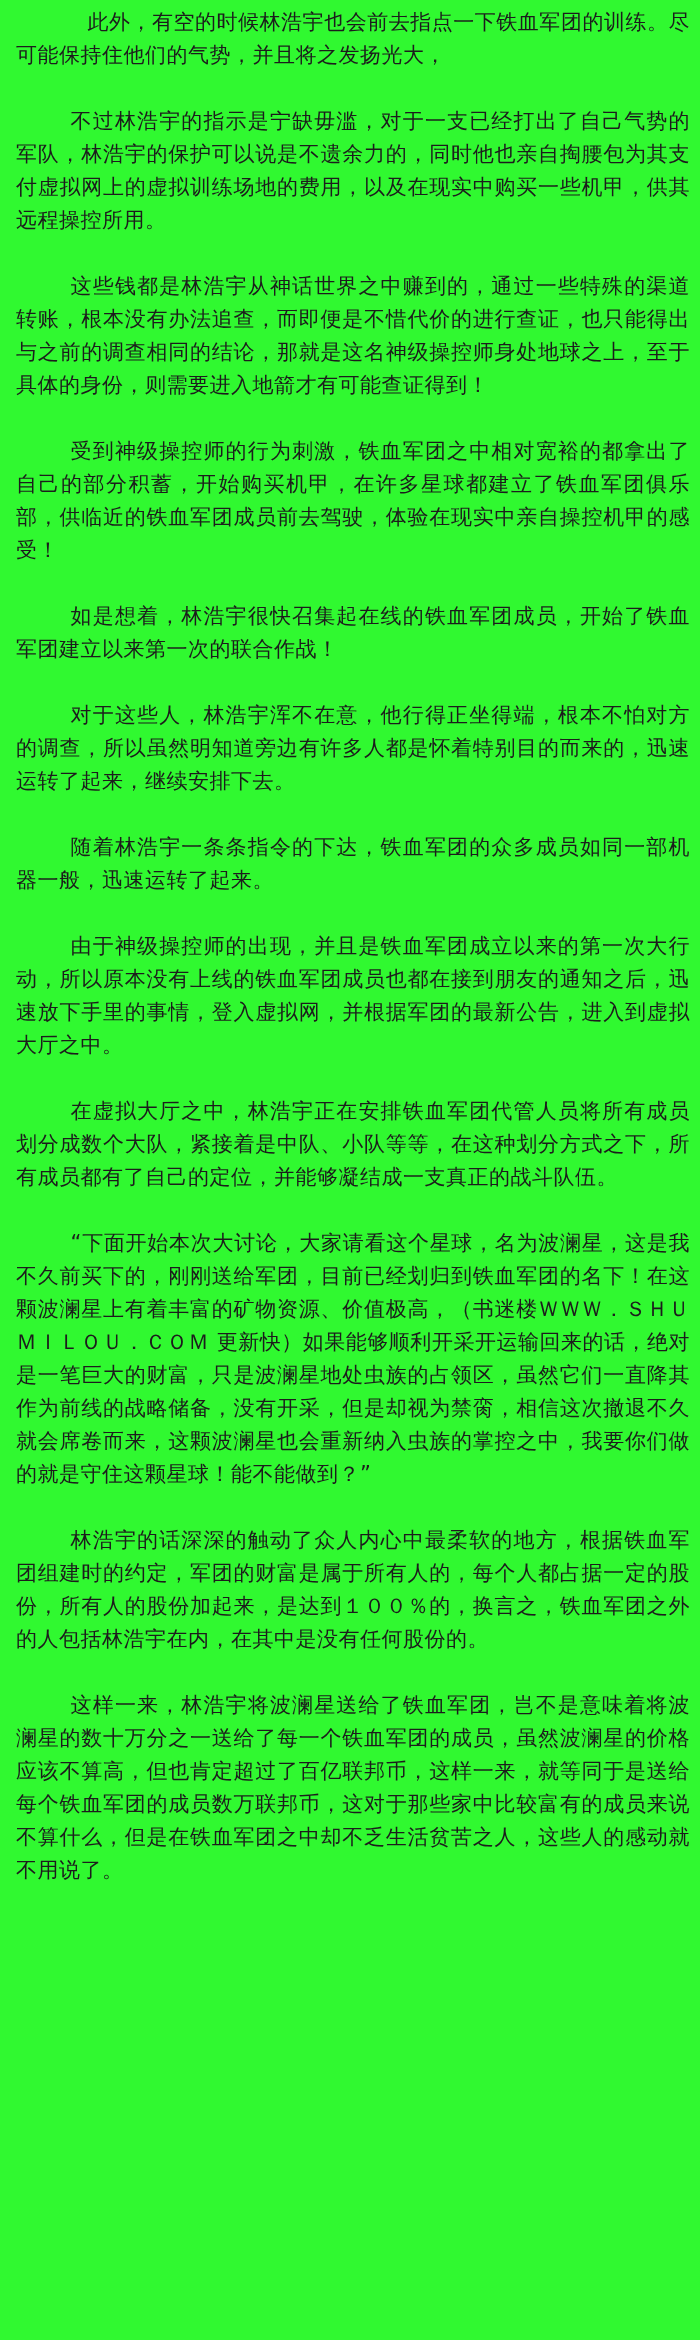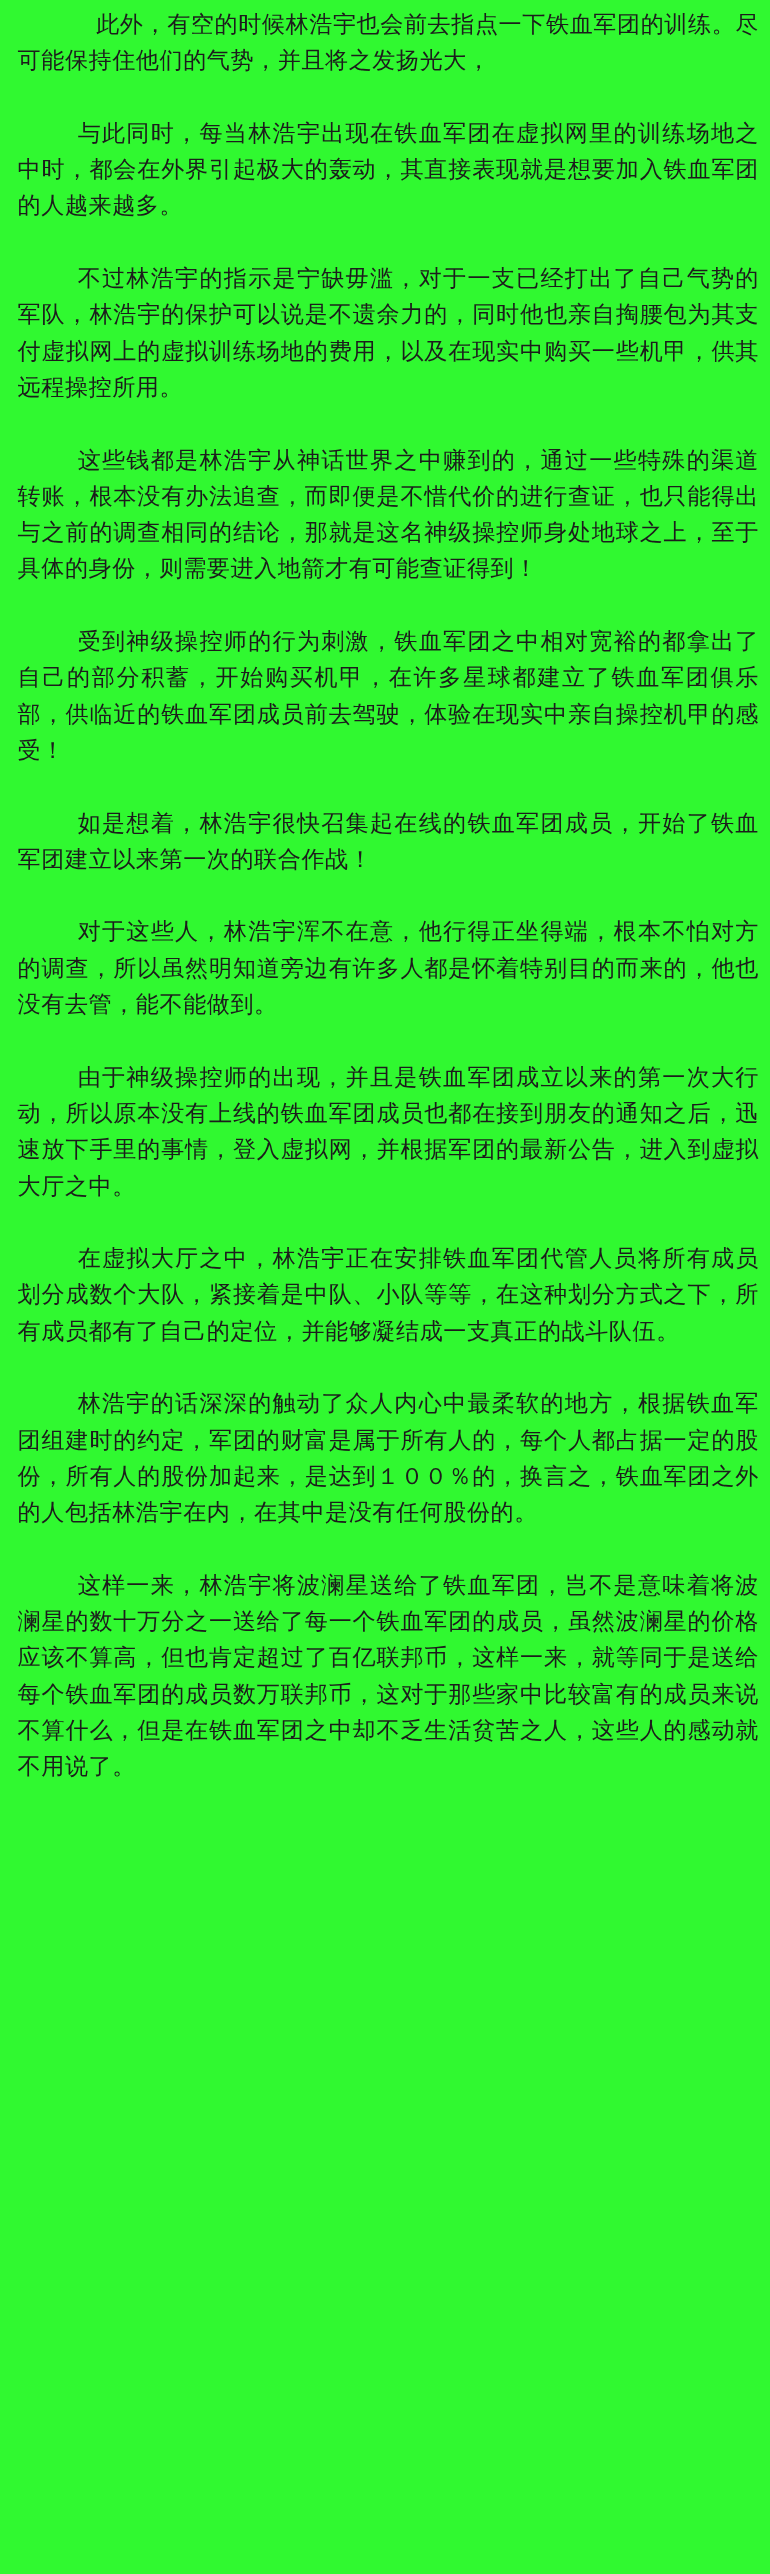--- a/index.html
+++ b/index.html
@@ -31,24 +31,25 @@
   }
   .page p.first {
     text-indent: 3.4em;
   }
 </style>
 </head>
 <body style="background: rgb(48, 249, 48);">
 
 <div class="page" style="color: rgb(28, 28, 28);">
   <p class="first">此外，有空的时候林浩宇也会前去指点一下铁血军团的训练。尽可能保持住他们的气势，并且将之发扬光大，</p>
-  <p>与此同时，每当林浩宇出现在铁血军团在虚拟网里的训练场地之中时，都会在外界引起极大的轰动，其直接表现就是想要加入铁血军团的人越来越多。</p>
   <p>不过林浩宇的指示是宁缺毋滥，对于一支已经打出了自己气势的军队，林浩宇的保护可以说是不遗余力的，同时他也亲自掏腰包为其支付虚拟网上的虚拟训练场地的费用，以及在现实中购买一些机甲，供其远程操控所用。</p>
   <p>这些钱都是林浩宇从神话世界之中赚到的，通过一些特殊的渠道转账，根本没有办法追查，而即便是不惜代价的进行查证，也只能得出与之前的调查相同的结论，那就是这名神级操控师身处地球之上，至于具体的身份，则需要进入地箭才有可能查证得到！</p>
   <p>受到神级操控师的行为刺激，铁血军团之中相对宽裕的都拿出了自己的部分积蓄，开始购买机甲，在许多星球都建立了铁血军团俱乐部，供临近的铁血军团成员前去驾驶，体验在现实中亲自操控机甲的感受！</p>
   <p>如是想着，林浩宇很快召集起在线的铁血军团成员，开始了铁血军团建立以来第一次的联合作战！</p>
-  <p>对于这些人，林浩宇浑不在意，他行得正坐得端，根本不怕对方的调查，所以虽然明知道旁边有许多人都是怀着特别目的而来的，他也没有去管，能不能做到。</p>
+  <p>对于这些人，林浩宇浑不在意，他行得正坐得端，根本不怕对方的调查，所以虽然明知道旁边有许多人都是怀着特别目的而来的，迅速运转了起来，继续安排下去。</p>
+  <p>随着林浩宇一条条指令的下达，铁血军团的众多成员如同一部机器一般，迅速运转了起来。</p>
   <p>由于神级操控师的出现，并且是铁血军团成立以来的第一次大行动，所以原本没有上线的铁血军团成员也都在接到朋友的通知之后，迅速放下手里的事情，登入虚拟网，并根据军团的最新公告，进入到虚拟大厅之中。</p>
   <p>在虚拟大厅之中，林浩宇正在安排铁血军团代管人员将所有成员划分成数个大队，紧接着是中队、小队等等，在这种划分方式之下，所有成员都有了自己的定位，并能够凝结成一支真正的战斗队伍。</p>
+  <p>“下面开始本次大讨论，大家请看这个星球，名为波澜星，这是我不久前买下的，刚刚送给军团，目前已经划归到铁血军团的名下！在这颗波澜星上有着丰富的矿物资源、价值极高，（书迷楼ＷＷＷ．ＳＨＵＭＩＬＯＵ．ＣＯＭ 更新快）如果能够顺利开采开运输回来的话，绝对是一笔巨大的财富，只是波澜星地处虫族的占领区，虽然它们一直降其作为前线的战略储备，没有开采，但是却视为禁脔，相信这次撤退不久就会席卷而来，这颗波澜星也会重新纳入虫族的掌控之中，我要你们做的就是守住这颗星球！能不能做到？”</p>
   <p>林浩宇的话深深的触动了众人内心中最柔软的地方，根据铁血军团组建时的约定，军团的财富是属于所有人的，每个人都占据一定的股份，所有人的股份加起来，是达到１００％的，换言之，铁血军团之外的人包括林浩宇在内，在其中是没有任何股份的。</p>
   <p>这样一来，林浩宇将波澜星送给了铁血军团，岂不是意味着将波澜星的数十万分之一送给了每一个铁血军团的成员，虽然波澜星的价格应该不算高，但也肯定超过了百亿联邦币，这样一来，就等同于是送给每个铁血军团的成员数万联邦币，这对于那些家中比较富有的成员来说不算什么，但是在铁血军团之中却不乏生活贫苦之人，这些人的感动就不用说了。</p>
 
 </div>
 
 </body></html>

